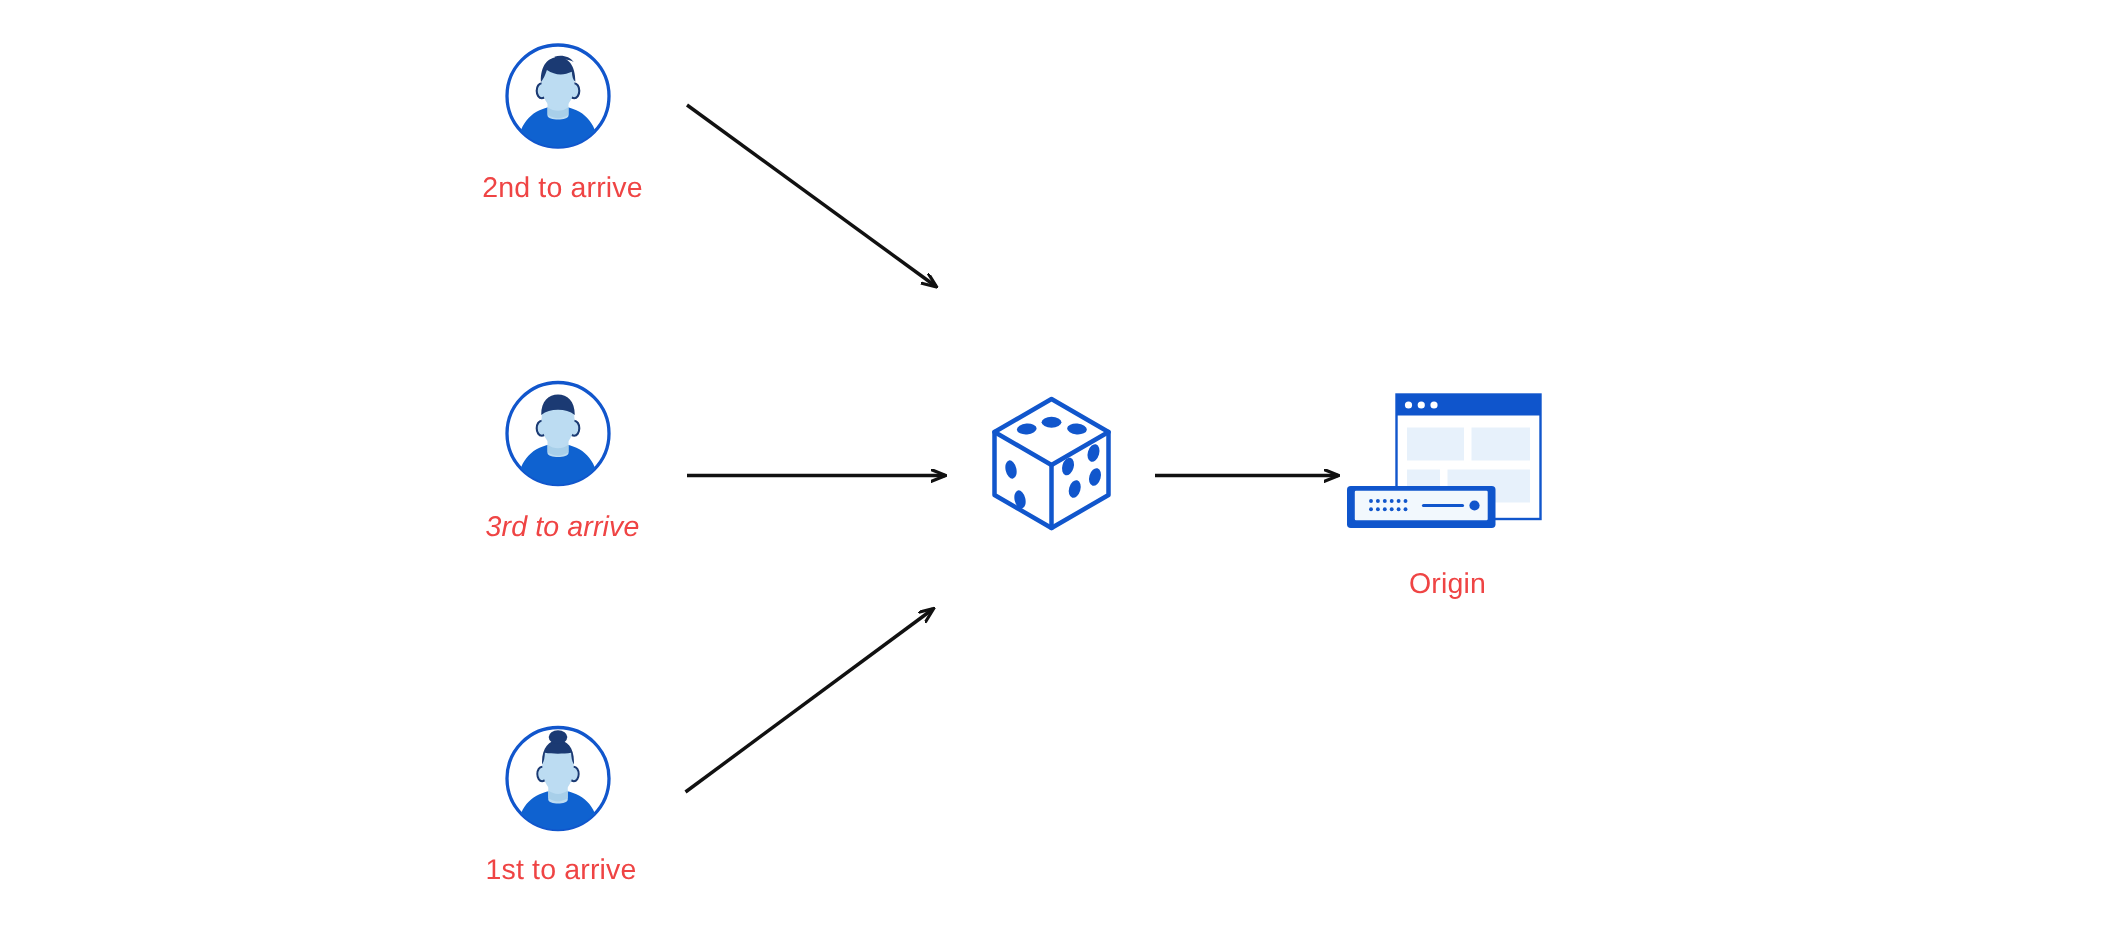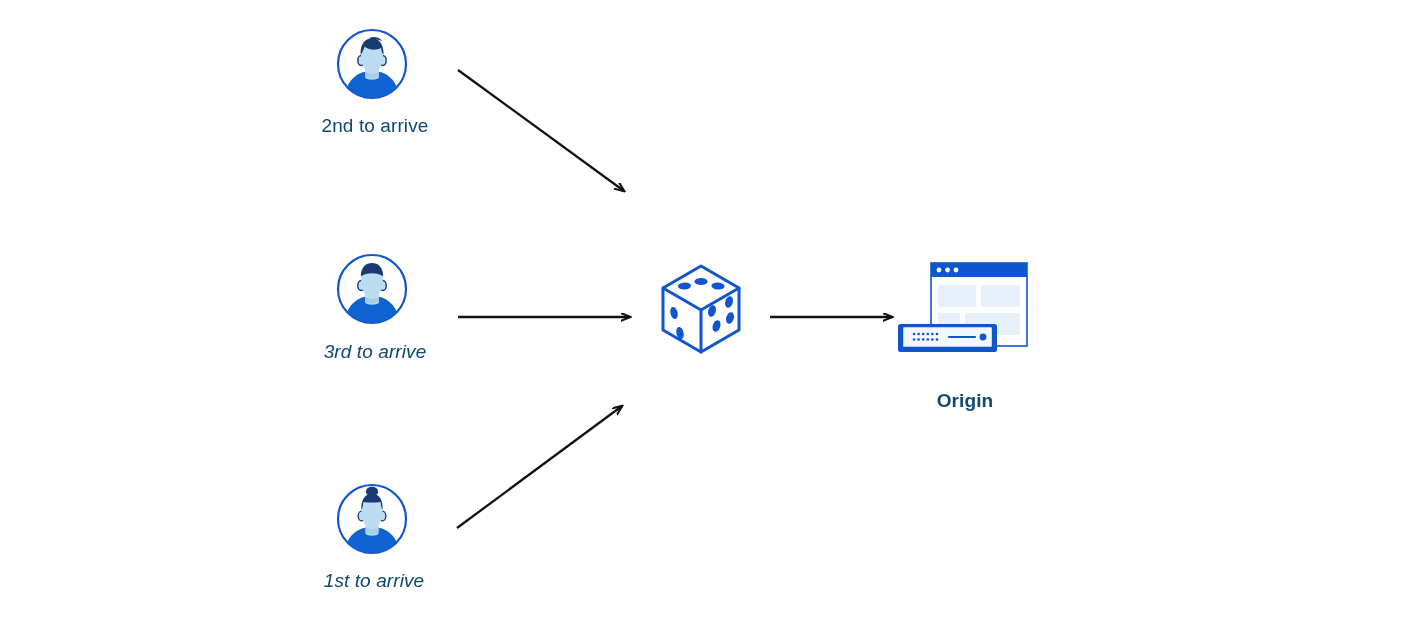--- a/index.html
+++ b/index.html
@@ -19,21 +19,21 @@
     overflow: hidden;
   }
   .avatar-wrap {
     position: absolute;
     width: 74px;
     height: 74px;
   }
   .node-label {
     position: absolute;
     font-size: 19px;
-    color: #0c4a6e;
+    color: #ef4444;
     white-space: nowrap;
     text-align: center;
     font-family: "Liberation Sans", sans-serif;
     letter-spacing: 0.1px;
   }
   .arrow-layer {
     position: absolute;
     left: 0;
     top: 0;
     width: 1405px;
@@ -128,21 +128,21 @@
         <path d="M30.5 38 h13 v13 c0 3.5 -13 3.5 -13 0 Z" fill="#bcdcf2"></path>
         <path d="M30.5 45 c4.4 3 8.6 3 13 0 v5 c-4.4 3 -8.6 3 -13 0 Z" fill="#a8cfe9"></path>
         <ellipse cx="26.4" cy="34" rx="3.2" ry="4.8" fill="#bcdcf2" stroke="#1b3a73" stroke-width="1.3"></ellipse>
         <ellipse cx="47.6" cy="34" rx="3.2" ry="4.8" fill="#bcdcf2" stroke="#1b3a73" stroke-width="1.3"></ellipse>
         <path d="M26.5 28.5 c0 -10 4.8 -15.5 10.5 -15.5 s10.5 5.5 10.5 15.5 c0 11 -4.6 17.5 -10.5 17.5 S26.5 39.5 26.5 28.5 Z" fill="#bcdcf2"></path>
         <path d="M26.4 27.5 c-0.6 -10.6 4.6 -16 10.6 -16 c6.2 0 11.2 5.2 10.6 16 c-1.3 -1.6 -1.7 -4.4 -1.9 -7.6 c-5 0.8 -12.6 0.8 -17.4 0 c-0.2 3.2 -0.6 6 -1.9 7.6 Z" fill="#1b3a73"></path>
         <ellipse cx="37" cy="9.4" rx="6.2" ry="4.6" fill="#1b3a73"></ellipse>
       </g>
     </svg>
   </div>
-  <div class="node-label" style="left:314px; top:570px; width:120px;font-style:italic;">1st to arrive</div>
+  <div class="node-label" style="left:314px; top:570px; width:120px;">1st to arrive</div>
 
   <div class="dice-wrap" style="left:658px; top:262px;">
     <svg width="86" height="92" viewBox="0 0 86 92" xmlns="http://www.w3.org/2000/svg">
       <g fill="none" stroke="#1156cc" stroke-width="3" stroke-linejoin="round" stroke-linecap="round">
         <path d="M43 4 L81 26 L81 68 L43 90 L5 68 L5 26 Z"></path>
         <path d="M5 26 L43 48 L81 26"></path>
         <path d="M43 48 L43 90"></path>
       </g>
 
       <g fill="#1156cc">
@@ -195,15 +195,15 @@
           <circle cx="28.2" cy="84.5" r="1.3"></circle>
             <circle cx="32.8" cy="84.5" r="1.3"></circle>
           <circle cx="37.4" cy="84.5" r="1.3"></circle>
             <circle cx="42" cy="84.5" r="1.3"></circle>
         </g>
         <line x1="54" y1="82" x2="80" y2="82" stroke="#1156cc" stroke-width="2.1" stroke-linecap="round"></line>
         <circle cx="88" cy="82" r="3.4" fill="#1156cc"></circle>
       </g>
     </svg>
   </div>
-  <div class="node-label" style="left:895px; top:390px; width:140px;font-weight:bold;">Origin</div>
+  <div class="node-label" style="left:895px; top:379px; width:140px;">Origin</div>
 
 </div>
 
 </body></html>

